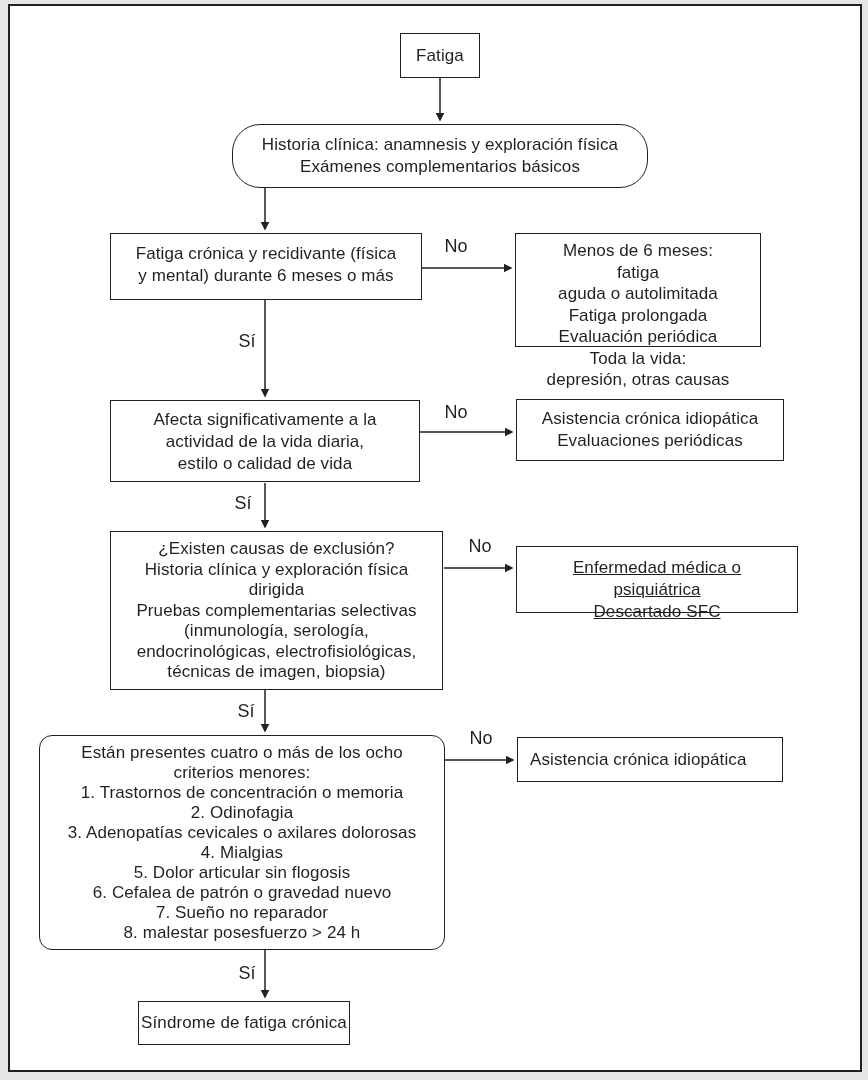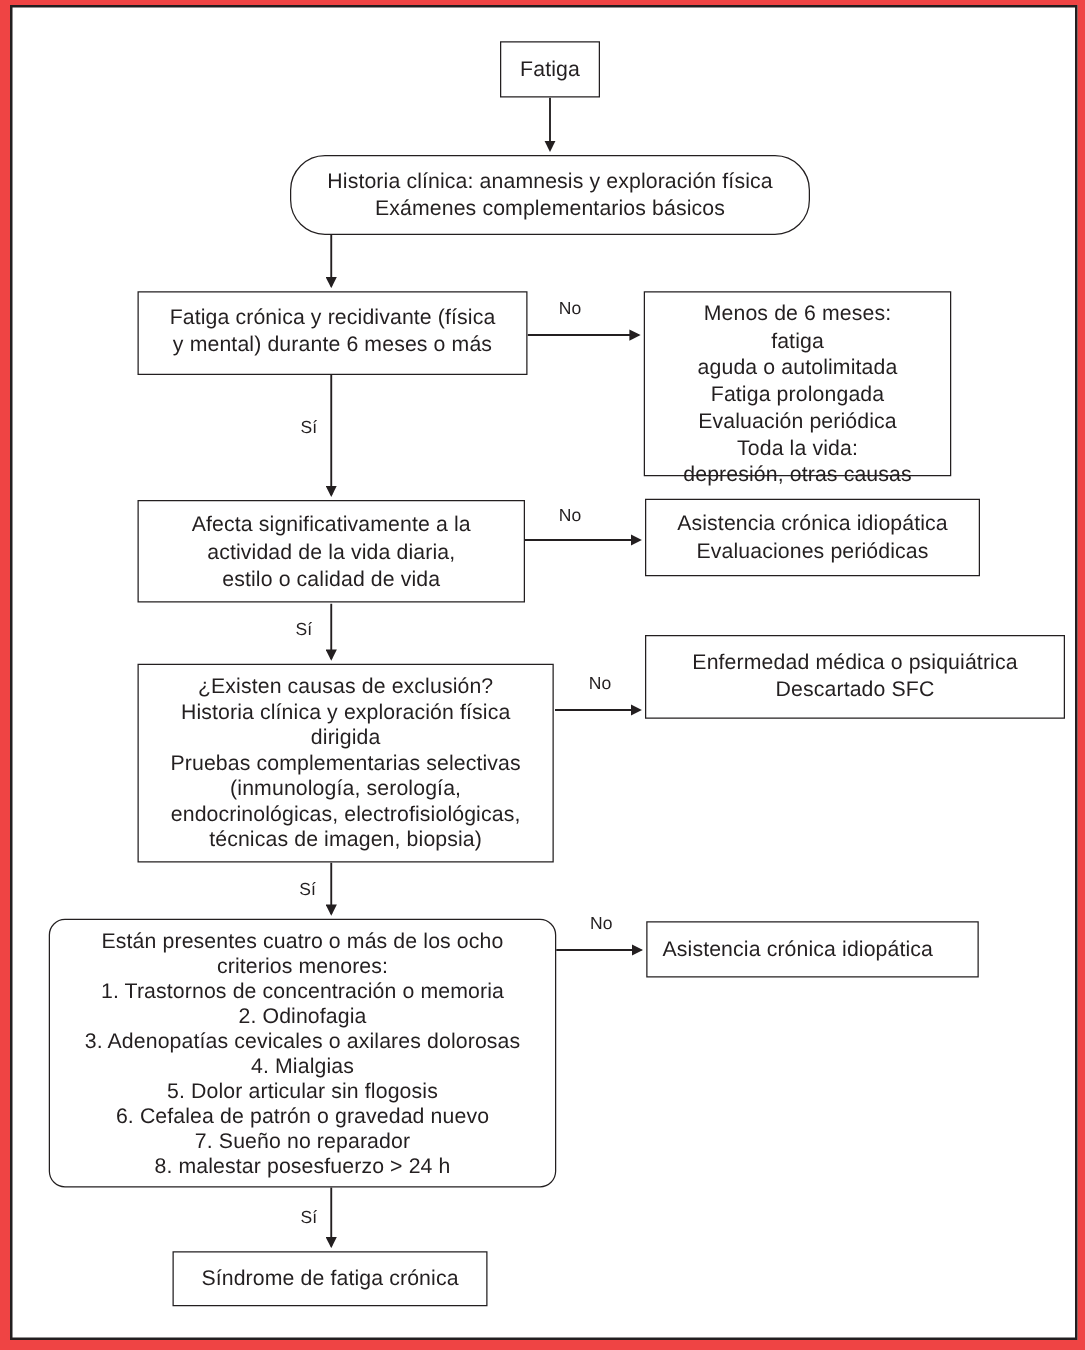--- a/index.html
+++ b/index.html
@@ -5,21 +5,21 @@
   html, body {
     margin: 0;
     padding: 0;
     background: #ffffff;
     font-family: "Liberation Sans", sans-serif;
   }
   .stage {
     position: relative;
     width: 868px;
     height: 1080px;
-    background: #ef4444;
+    background: #e5e5e5;
     overflow: hidden;
   }
   .frame {
     position: absolute;
     left: 8px;
     top: 4px;
     width: 850px;
     height: 1064px;
     border: 2px solid #231f20;
     background: #ffffff;
@@ -38,21 +38,21 @@
   }
   .node.center {
     display: flex;
     align-items: center;
     justify-content: center;
     text-align: center;
   }
   .edge-label {
     position: absolute;
     color: #231f20;
-    font-size: 14px;
+    font-size: 18px;
     line-height: 22px;
     text-align: center;
     white-space: nowrap;
   }
   svg.connectors {
     position: absolute;
     left: 0;
     top: 0;
     width: 868px;
     height: 1080px;
@@ -63,24 +63,24 @@
     stroke-width: 1.5;
   }
 
   
   #n-start      { left: 400px; top: 33px;  width: 80px;  height: 45px; }
   #n-historia   { left: 232px; top: 124px; width: 416px; height: 64px; border-radius: 28px; }
   #n-duracion   { left: 110px; top: 233px; width: 312px; height: 67px; padding: 9px 11px; }
   #n-afecta     { left: 110px; top: 400px; width: 310px; height: 82px; padding: 8px 11px; }
   #n-exclusion  { left: 110px; top: 531px; width: 333px; height: 159px; padding: 7px 11px; line-height: 20.5px; }
   #n-criterios  { left: 39px;  top: 735px; width: 406px; height: 215px; padding: 7px 11px; line-height: 20px; border-radius: 13px; }
-  #n-sfc        { left: 138px; top: 1001px; width: 252px; height: 44px; }
-  #n-menos6     { left: 515px; top: 233px; width: 246px; height: 148px; padding: 6px 24px; line-height: 21.5px; }
+  #n-sfc        { left: 138px; top: 1001px; width: 212px; height: 44px; }
+  #n-menos6     { left: 515px; top: 233px; width: 246px; height: 114px; padding: 6px 24px; line-height: 21.5px; }
   #n-asist-per  { left: 516px; top: 399px; width: 268px; height: 62px; padding: 8px 12px; }
-  #n-enfermedad { left: 516px; top: 508px; width: 336px; height: 67px; padding: 10px 12px; }
+  #n-enfermedad { left: 516px; top: 546px; width: 282px; height: 67px; padding: 10px 12px; text-decoration: underline; }
   #n-asist-idio { left: 517px; top: 737px; width: 266px; height: 45px; display: flex; align-items: center; padding-left: 12px; }
 
   
   #lbl-no-1 { left: 430px; top: 235px; width: 52px; }
   #lbl-no-2 { left: 430px; top: 401px; width: 52px; }
   #lbl-no-3 { left: 456px; top: 535px; width: 48px; }
   #lbl-no-4 { left: 457px; top: 727px; width: 48px; }
   #lbl-si-1 { left: 230px; top: 330px; width: 34px; }
   #lbl-si-2 { left: 226px; top: 492px; width: 34px; }
   #lbl-si-3 { left: 229px; top: 700px; width: 34px; }

